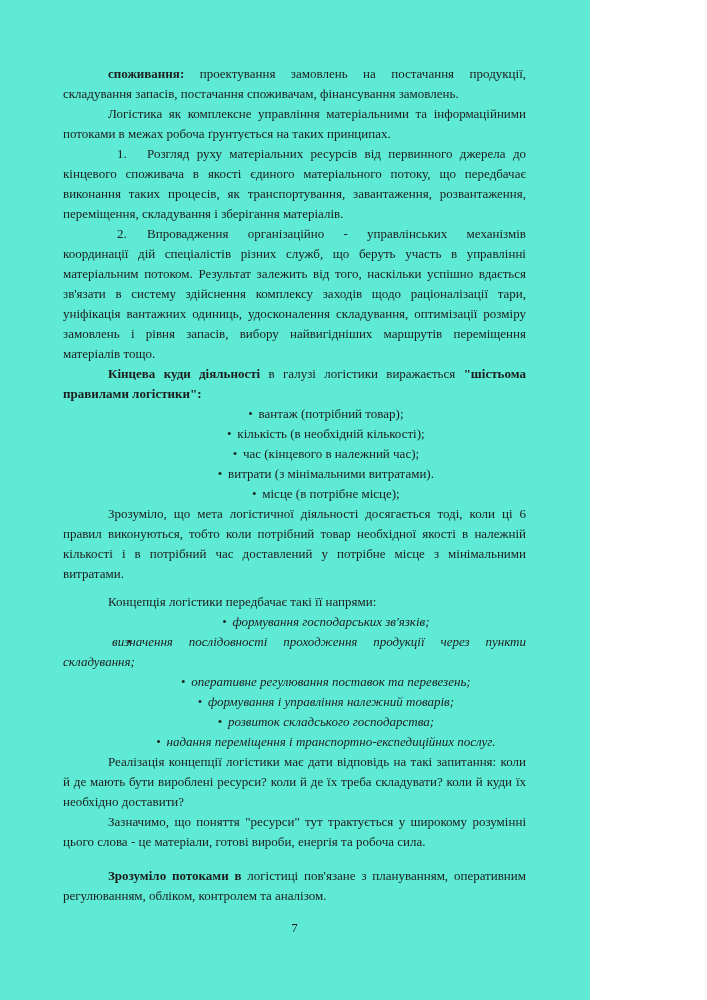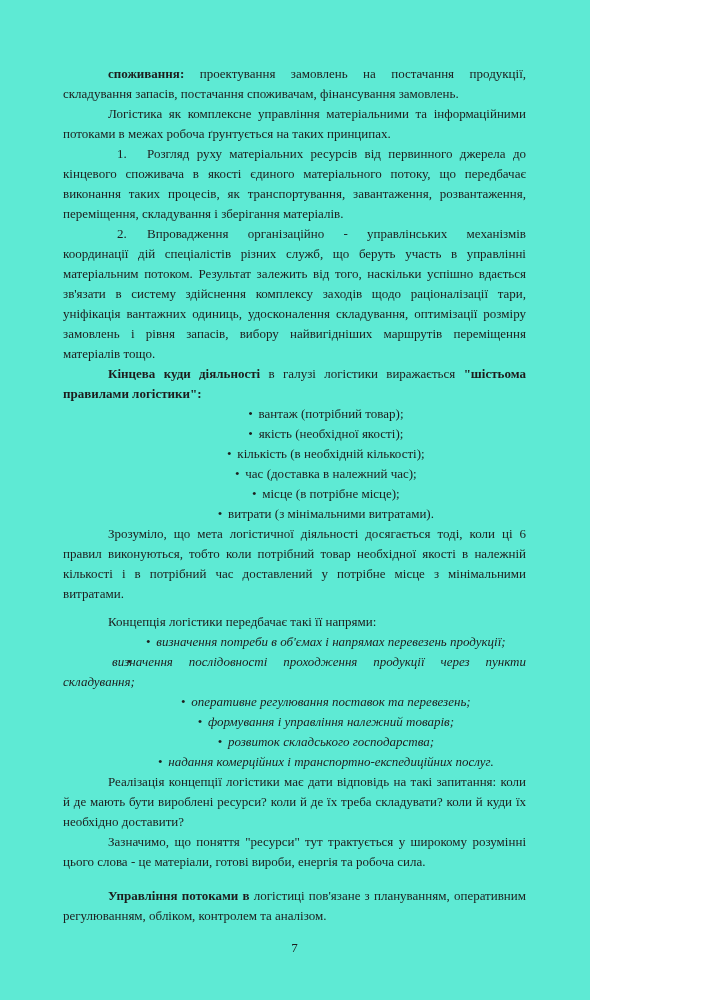--- a/index.html
+++ b/index.html
@@ -37,36 +37,35 @@
 
 <div class="page">
   <div>
       <div class="para indent"><span class="bold">споживання:</span><span> проектування замовлень на постачання продукції, складування запасів, постачання споживачам, фінансування замовлень.</span></div>
       <div class="para indent"><span>Логістика як комплексне управління матеріальними та інформаційними потоками в межах робоча ґрунтується на таких принципах.</span></div>
       <div class="para num-indent"><span class="num">1.</span><span>Розгляд руху матеріальних ресурсів від первинного джерела до кінцевого споживача в якості єдиного матеріального потоку, що передбачає виконання таких процесів, як транспортування, завантаження, розвантаження, переміщення, складування і зберігання матеріалів.</span></div>
       <div class="para num-indent"><span class="num">2.</span><span>Впровадження організаційно - управлінських механізмів координації дій спеціалістів різних служб, що беруть участь в управлінні матеріальним потоком. Результат залежить від того, наскільки успішно вдається зв'язати в систему здійснення комплексу заходів щодо раціоналізації тари, уніфікація вантажних одиниць, удосконалення складування, оптимізації розміру замовлень і рівня запасів, вибору найвигідніших маршрутів переміщення матеріалів тощо.</span></div>
       <div class="para indent"><span class="bold">Кінцева куди діяльності</span><span> в галузі логістики виражається </span><span class="bold">"шістьома правилами логістики":</span></div>
       <div class="bullet-list">
         <div class="b-item"><span class="dot">•</span><span>вантаж (потрібний товар);</span></div>
-        <div class="b-item"><span class="dot">•</span><span>якість (необхідної якості);</span></div>
         <div class="b-item"><span class="dot">•</span><span>кількість (в необхідній кількості);</span></div>
-        <div class="b-item"><span class="dot">•</span><span>час (доставка в належний час);</span></div>
+        <div class="b-item"><span class="dot">•</span><span>час (кінцевого в належний час);</span></div>
+        <div class="b-item"><span class="dot">•</span><span>витрати (з мінімальними витратами).</span></div>
         <div class="b-item"><span class="dot">•</span><span>місце (в потрібне місце);</span></div>
-        <div class="b-item"><span class="dot">•</span><span>витрати (з мінімальними витратами).</span></div>
       </div>
       <div class="para indent"><span>Зрозуміло, що мета логістичної діяльності досягається тоді, коли ці 6 правил виконуються, тобто коли потрібний товар необхідної якості в належній кількості і в потрібний час доставлений у потрібне місце з мінімальними витратами.</span></div>
       <div class="spacer" style="height: 8px;"></div>
       <div class="para indent align-left"><span>Концепція логістики передбачає такі її напрями:</span></div>
       <div class="bullet-list bullets-italic">
-        <div class="b-item"><span class="dot">•</span><span>визначення потреби в об'ємах і напрямах перевезень продукції;</span></div>
+        <div class="b-item"><span class="dot">•</span><span>формування господарських зв'язків;</span></div>
         <div class="b-item full"><span class="dot">•</span><span>визначення послідовності проходження продукції через пункти складування;</span></div>
         <div class="b-item"><span class="dot">•</span><span>оперативне регулювання поставок та перевезень;</span></div>
         <div class="b-item"><span class="dot">•</span><span>формування і управління належний товарів;</span></div>
         <div class="b-item"><span class="dot">•</span><span>розвиток складського господарства;</span></div>
-        <div class="b-item"><span class="dot">•</span><span>надання комерційних і транспортно-експедиційних послуг.</span></div>
+        <div class="b-item"><span class="dot">•</span><span>надання переміщення і транспортно-експедиційних послуг.</span></div>
       </div>
       <div class="para indent"><span>Реалізація концепції логістики має дати відповідь на такі запитання: коли й де мають бути вироблені ресурси? коли й де їх треба складувати? коли й куди їх необхідно доставити?</span></div>
       <div class="para indent"><span>Зазначимо, що поняття "ресурси" тут трактується у широкому розумінні цього слова - це матеріали, готові вироби, енергія та робоча сила.</span></div>
       <div class="spacer" style="height: 14px;"></div>
-      <div class="para indent"><span class="bold">Управління потоками в</span><span> логістиці пов'язане з плануванням, оперативним регулюванням, обліком, контролем та аналізом.</span></div>
+      <div class="para indent"><span class="bold">Зрозуміло потоками в</span><span> логістиці пов'язане з плануванням, оперативним регулюванням, обліком, контролем та аналізом.</span></div>
     </div>
   <div class="page-num">7</div>
 </div>
 
 </body></html>

